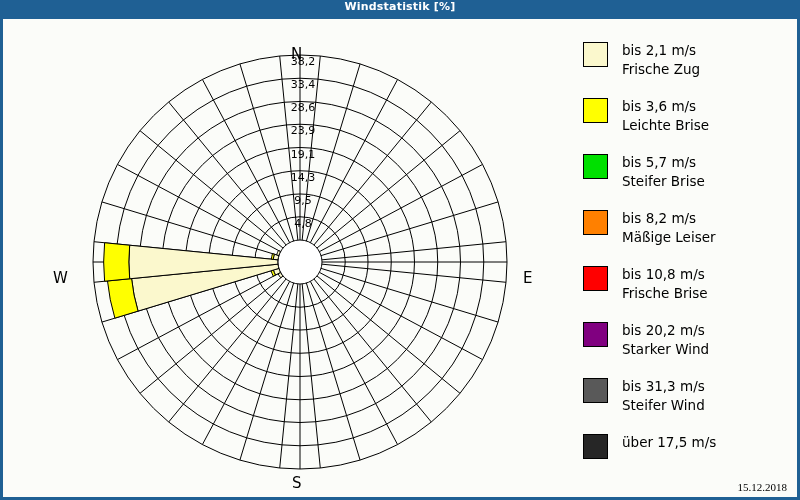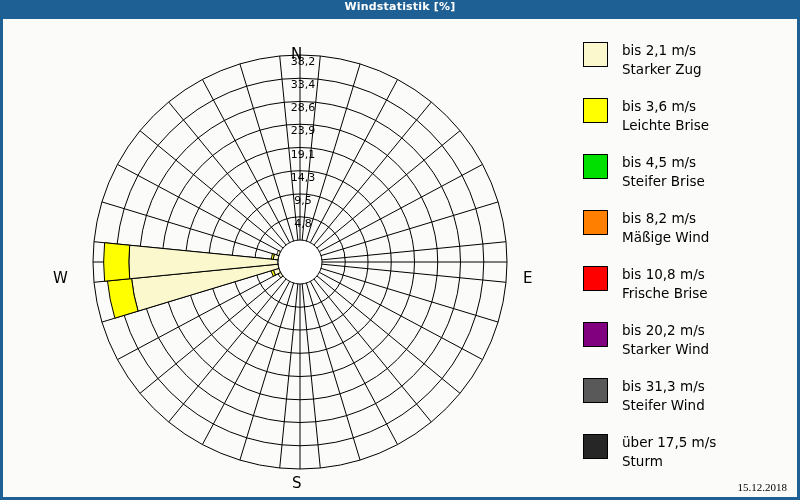--- a/index.html
+++ b/index.html
@@ -163,47 +163,47 @@
     </div>
 
     <div class="compass" id="cmp-n">N</div>
     <div class="compass" id="cmp-s">S</div>
     <div class="compass" id="cmp-w">W</div>
     <div class="compass" id="cmp-e">E</div>
 
     <div id="legend">
         <div class="leg-row">
           <div class="leg-swatch" style="background: rgb(251, 248, 205);"></div>
-          <div class="leg-text"><span>bis 2,1 m/s</span><span class="l2">Starker Zug</span></div>
+          <div class="leg-text"><span>bis 2,1 m/s</span><span class="l2">Frische Zug</span></div>
         </div>
         <div class="leg-row">
           <div class="leg-swatch" style="background: rgb(255, 255, 0);"></div>
           <div class="leg-text"><span>bis 3,6 m/s</span><span class="l2">Leichte Brise</span></div>
         </div>
         <div class="leg-row">
           <div class="leg-swatch" style="background: rgb(0, 224, 0);"></div>
-          <div class="leg-text"><span>bis 4,5 m/s</span><span class="l2">Steifer Brise</span></div>
+          <div class="leg-text"><span>bis 5,7 m/s</span><span class="l2">Steifer Brise</span></div>
         </div>
         <div class="leg-row">
           <div class="leg-swatch" style="background: rgb(255, 128, 0);"></div>
-          <div class="leg-text"><span>bis 8,2 m/s</span><span class="l2">Mäßige Wind</span></div>
+          <div class="leg-text"><span>bis 8,2 m/s</span><span class="l2">Mäßige Leiser</span></div>
         </div>
         <div class="leg-row">
           <div class="leg-swatch" style="background: rgb(255, 0, 0);"></div>
           <div class="leg-text"><span>bis 10,8 m/s</span><span class="l2">Frische Brise</span></div>
         </div>
         <div class="leg-row">
           <div class="leg-swatch" style="background: rgb(128, 0, 128);"></div>
           <div class="leg-text"><span>bis 20,2 m/s</span><span class="l2">Starker Wind</span></div>
         </div>
         <div class="leg-row">
           <div class="leg-swatch" style="background: rgb(89, 89, 89);"></div>
           <div class="leg-text"><span>bis 31,3 m/s</span><span class="l2">Steifer Wind</span></div>
         </div>
         <div class="leg-row">
           <div class="leg-swatch" style="background: rgb(38, 38, 38);"></div>
-          <div class="leg-text"><span>über 17,5 m/s</span><span class="l2">Sturm</span></div>
+          <div class="leg-text"><span>über 17,5 m/s</span></div>
         </div>
       </div>
 
     <div id="datestamp">15.12.2018</div>
   </div>
 </div>
 
 </body></html>

